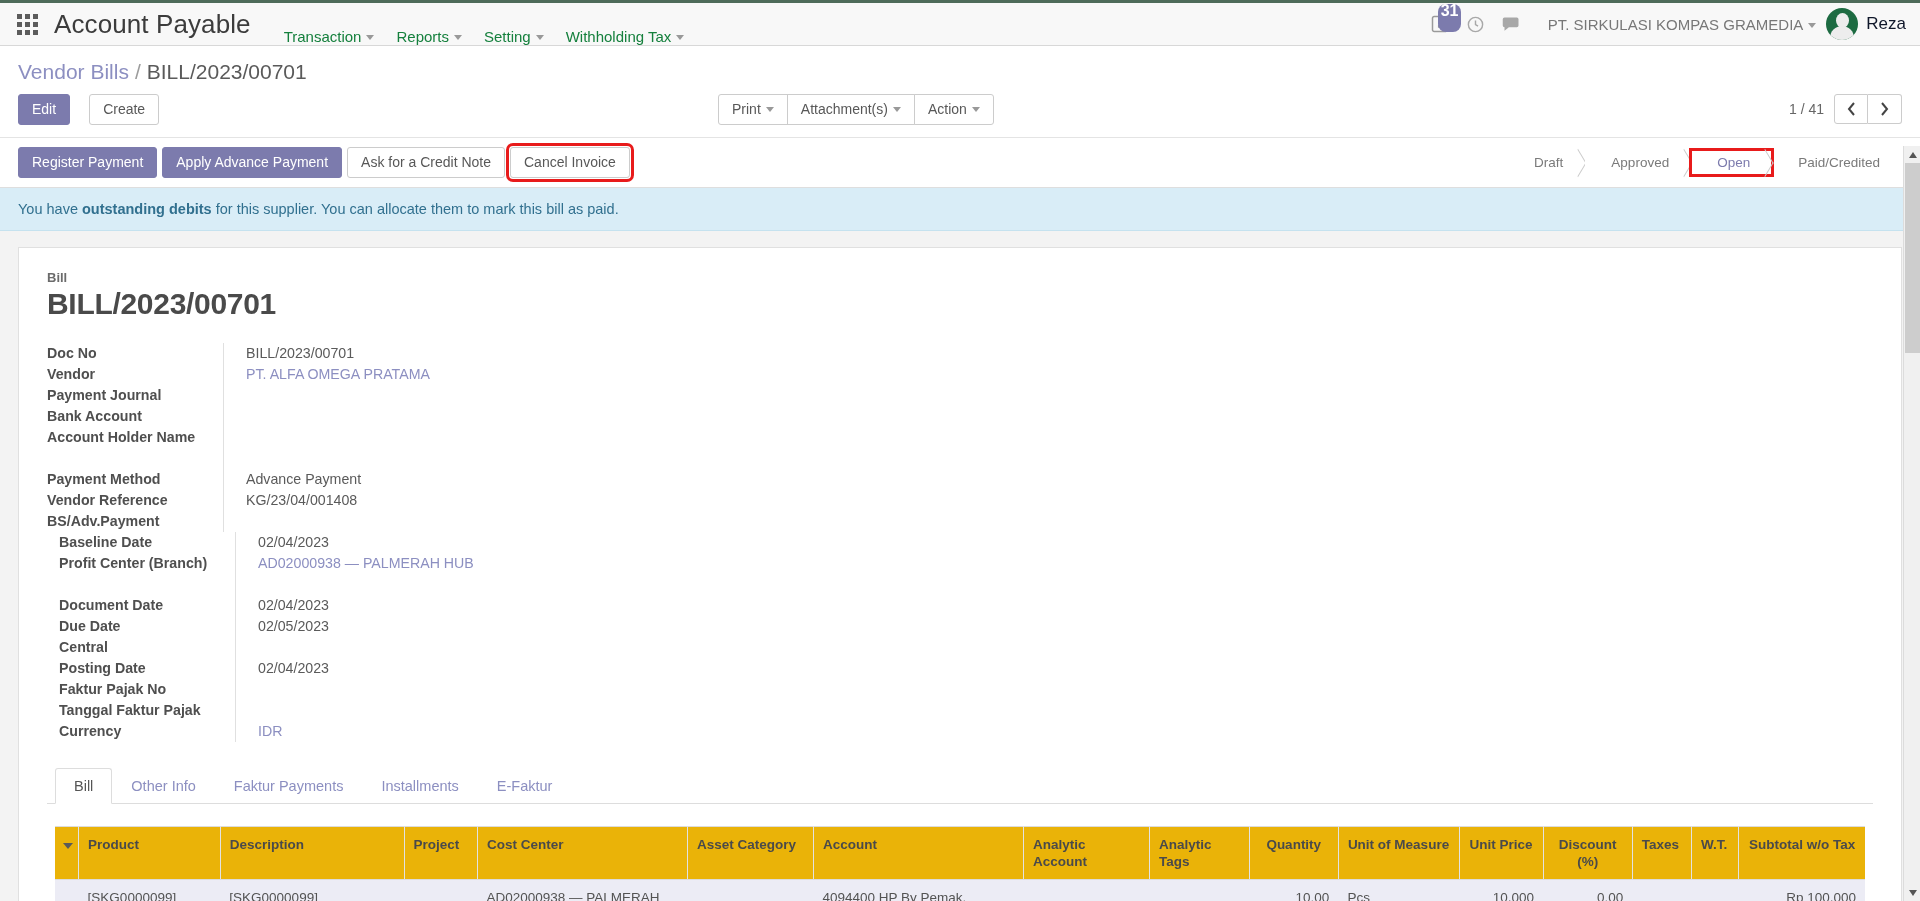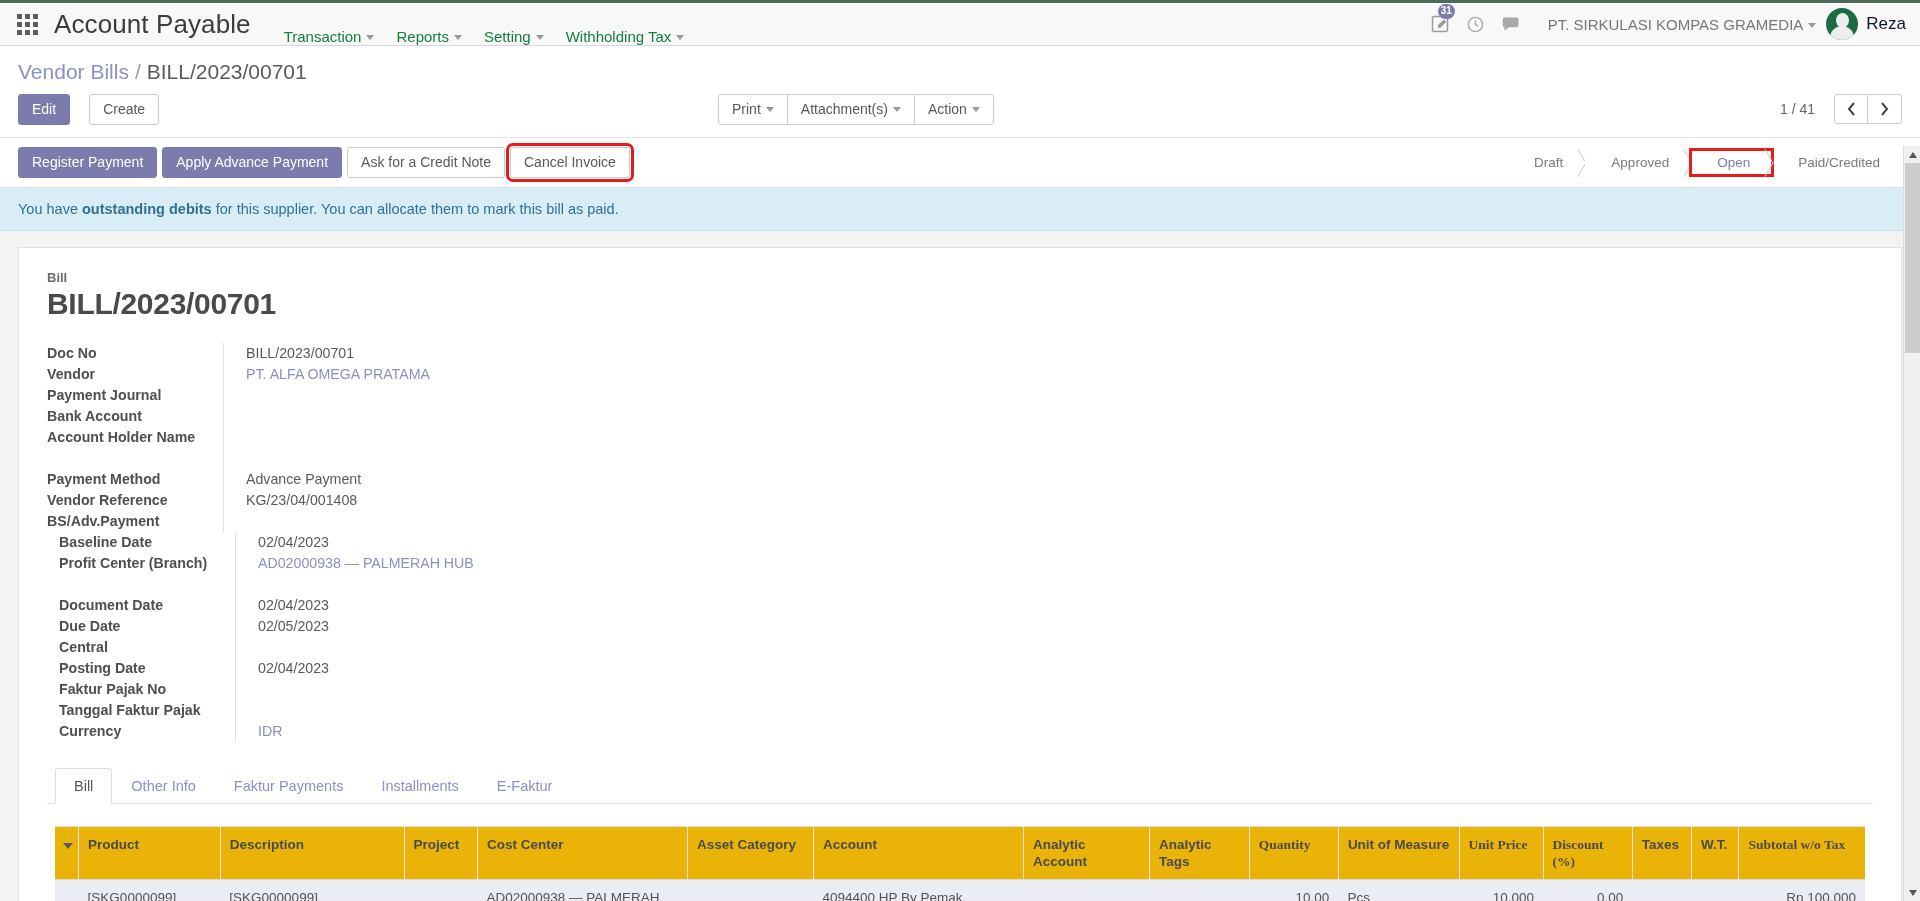--- a/index.html
+++ b/index.html
@@ -71,24 +71,24 @@
     display: flex; align-items: center; justify-content: center;
     position: relative;
     cursor: pointer;
     color: #9a9a9a;
   }
   .badge-count {
     position: absolute;
     top: 2px; left: 16px;
     background: #7c7bad;
     color: #fff;
-    font-size: 10px;
+    font-size: 16px;
     line-height: 14px;
     min-width: 16px;
-    height: 15px;
+    height: 28px;
     border-radius: 8px;
     text-align: center;
     padding: 0 3px;
     font-weight: 600;
   }
   .company-name {
     font-size: 15px;
     color: #777;
     padding: 0 10px 0 18px;
     white-space: nowrap;
@@ -169,21 +169,21 @@
   }
   .cp-center .btn { border-radius: 0; margin-left: -1px; }
   .cp-center .btn:first-child { border-radius: 3px 0 0 3px; margin-left: 0; }
   .cp-center .btn:last-child { border-radius: 0 3px 3px 0; }
 
   .pager {
     position: absolute;
     right: 0; top: 10px;
     display: flex;
     align-items: center;
-    gap: 19px;
+    gap: 10px;
   }
   .pager-label { font-size: 14px; color: #666; }
   .pager-btns { display: flex; }
   .pager-btn {
     width: 34px; height: 30px;
     border: 1px solid #ccc;
     background: #fff;
     color: #444;
     font-size: 16px;
     display: flex; align-items: center; justify-content: center;
@@ -332,21 +332,21 @@
     border-top: 1px solid #dcdcdc;
     border-bottom: 1px solid #dcdcdc;
     border-right: 1px solid #e2e2e2;
     color: #4a4a4a;
     font-weight: 700;
     text-align: left;
     padding: 9px 9px;
     vertical-align: top;
     line-height: 17px;
   }
-  table.lines thead th.num { text-align: left; font-family: Liberation Serif, serif; }
+  table.lines thead th.num { text-align: center; }
   table.lines thead th.handle { width: 22px; padding: 9px 4px 9px 8px; }
   table.lines thead th:last-child { border-right: none; }
   .sort-caret {
     display: inline-block;
     width: 0; height: 0;
     border-left: 5px solid transparent;
     border-right: 5px solid transparent;
     border-top: 6px solid #5a5a5a;
   }
   table.lines tbody td {

